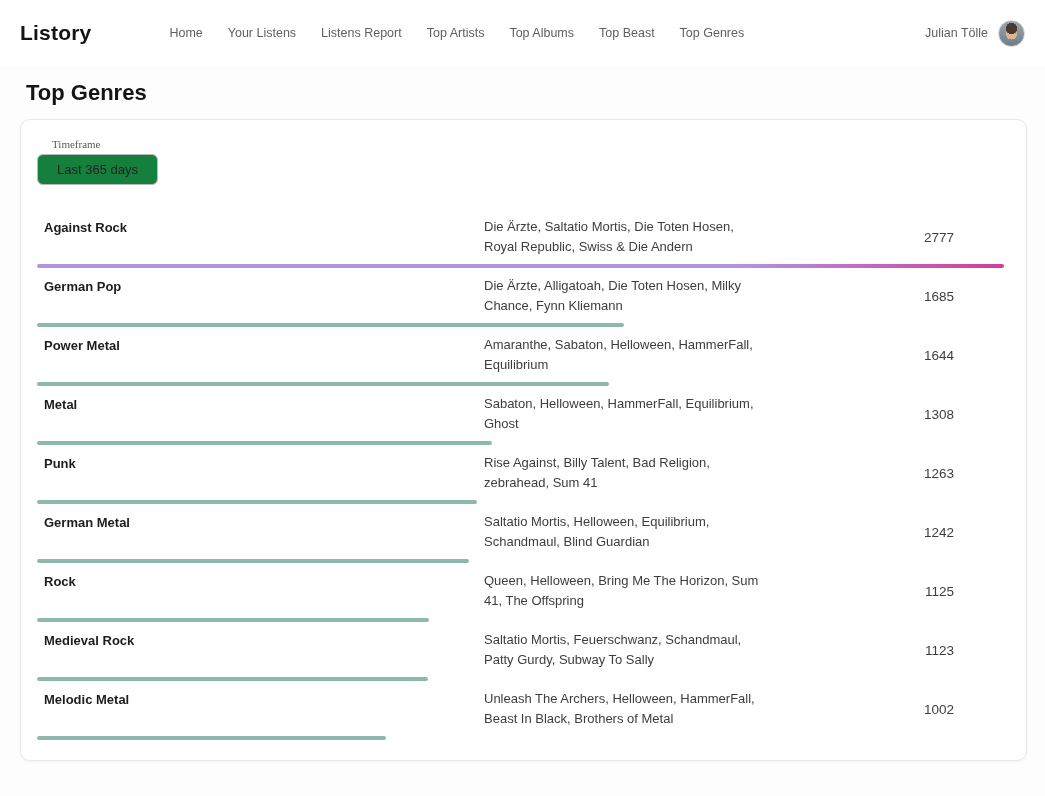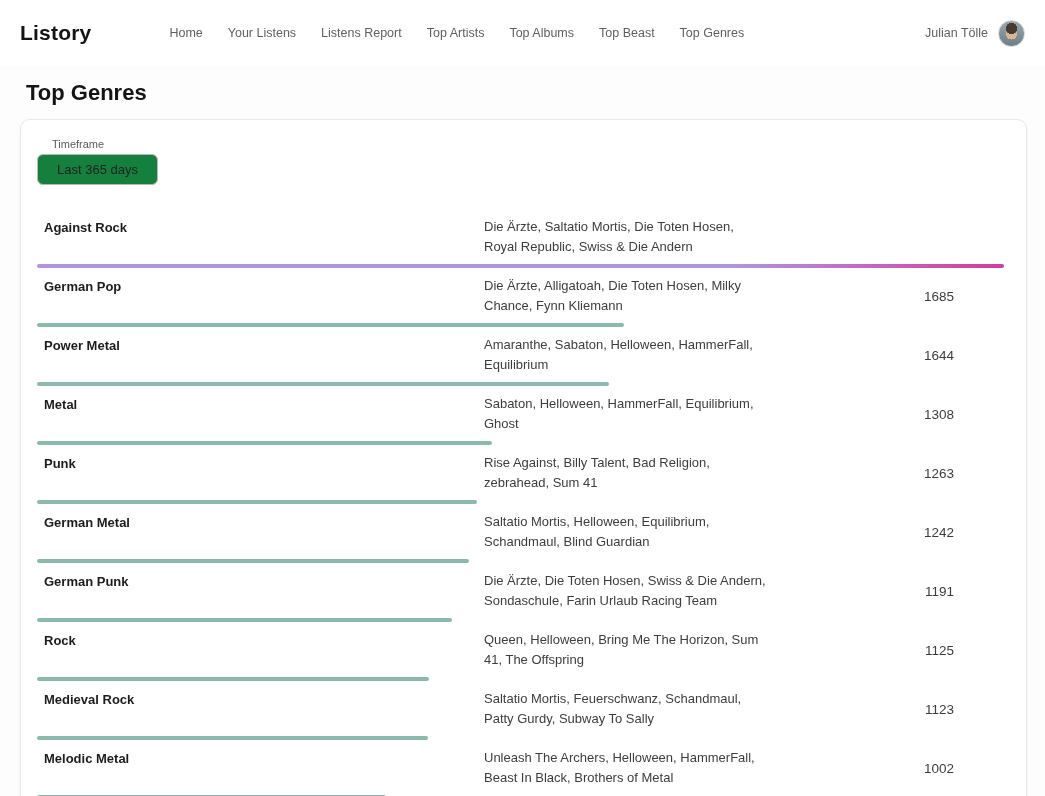--- a/index.html
+++ b/index.html
@@ -59,20 +59,21 @@
     border: 1px solid #e9e9e9;
     border-radius: 10px;
     box-shadow: 0 1px 3px rgba(0,0,0,.05);
     padding: 16px 22px 20px 16px;
   }
 
   .tf-label {
     font-size: 11px;
     color: #5a5a5a;
     margin: 2px 0 4px 15px;
+    font-family: Liberation Serif, serif;
   }
   .tf-select {
     display: inline-flex;
     align-items: center;
     padding: 7px 19px;
     border: 1px solid #b9b9b9;
     border-radius: 6px;
     font-size: 13px;
     color: #212121;
     background: #15803d;
@@ -135,20 +136,21 @@
 
 <section class="card">
   <div class="tf-label">Timeframe</div>
   <div class="tf-select">Last 365 days</div>
 
   <div class="genre-list">
   <div class="grow">
     <div class="row-grid">
       <div class="g-name">Against Rock</div>
       <div class="g-artists">Die Ärzte, Saltatio Mortis, Die Toten Hosen, Royal Republic, Swiss &amp; Die Andern</div>
+      <div class="g-count">2777</div>
     </div>
     <div class="bar-wrap">
       <div class="bar" style="width: 100%; background: linear-gradient(90deg, rgb(178, 149, 221) 0%, rgb(178, 149, 221) 72%, rgb(209, 61, 158) 100%);"></div>
     </div>
   </div>
 
   <div class="grow">
     <div class="row-grid">
       <div class="g-name">German Pop</div>
       <div class="g-artists">Die Ärzte, Alligatoah, Die Toten Hosen, Milky Chance, Fynn Kliemann</div>
@@ -196,30 +198,20 @@
     <div class="row-grid">
       <div class="g-name">German Metal</div>
       <div class="g-artists">Saltatio Mortis, Helloween, Equilibrium, Schandmaul, Blind Guardian</div>
       <div class="g-count">1242</div>
     </div>
     <div class="bar-wrap">
       <div class="bar" style="width: 44.7%; background: rgb(140, 184, 173);"></div>
     </div>
   </div>
 
-  <div class="grow">
-    <div class="row-grid">
-      <div class="g-name">German Punk</div>
-      <div class="g-artists">Die Ärzte, Die Toten Hosen, Swiss &amp; Die Andern, Sondaschule, Farin Urlaub Racing Team</div>
-      <div class="g-count">1191</div>
-    </div>
-    <div class="bar-wrap">
-      <div class="bar" style="width: 42.9%; background: rgb(140, 184, 173);"></div>
-    </div>
-  </div>
 
   <div class="grow">
     <div class="row-grid">
       <div class="g-name">Rock</div>
       <div class="g-artists">Queen, Helloween, Bring Me The Horizon, Sum 41, The Offspring</div>
       <div class="g-count">1125</div>
     </div>
     <div class="bar-wrap">
       <div class="bar" style="width: 40.5%; background: rgb(140, 184, 173);"></div>
     </div>

